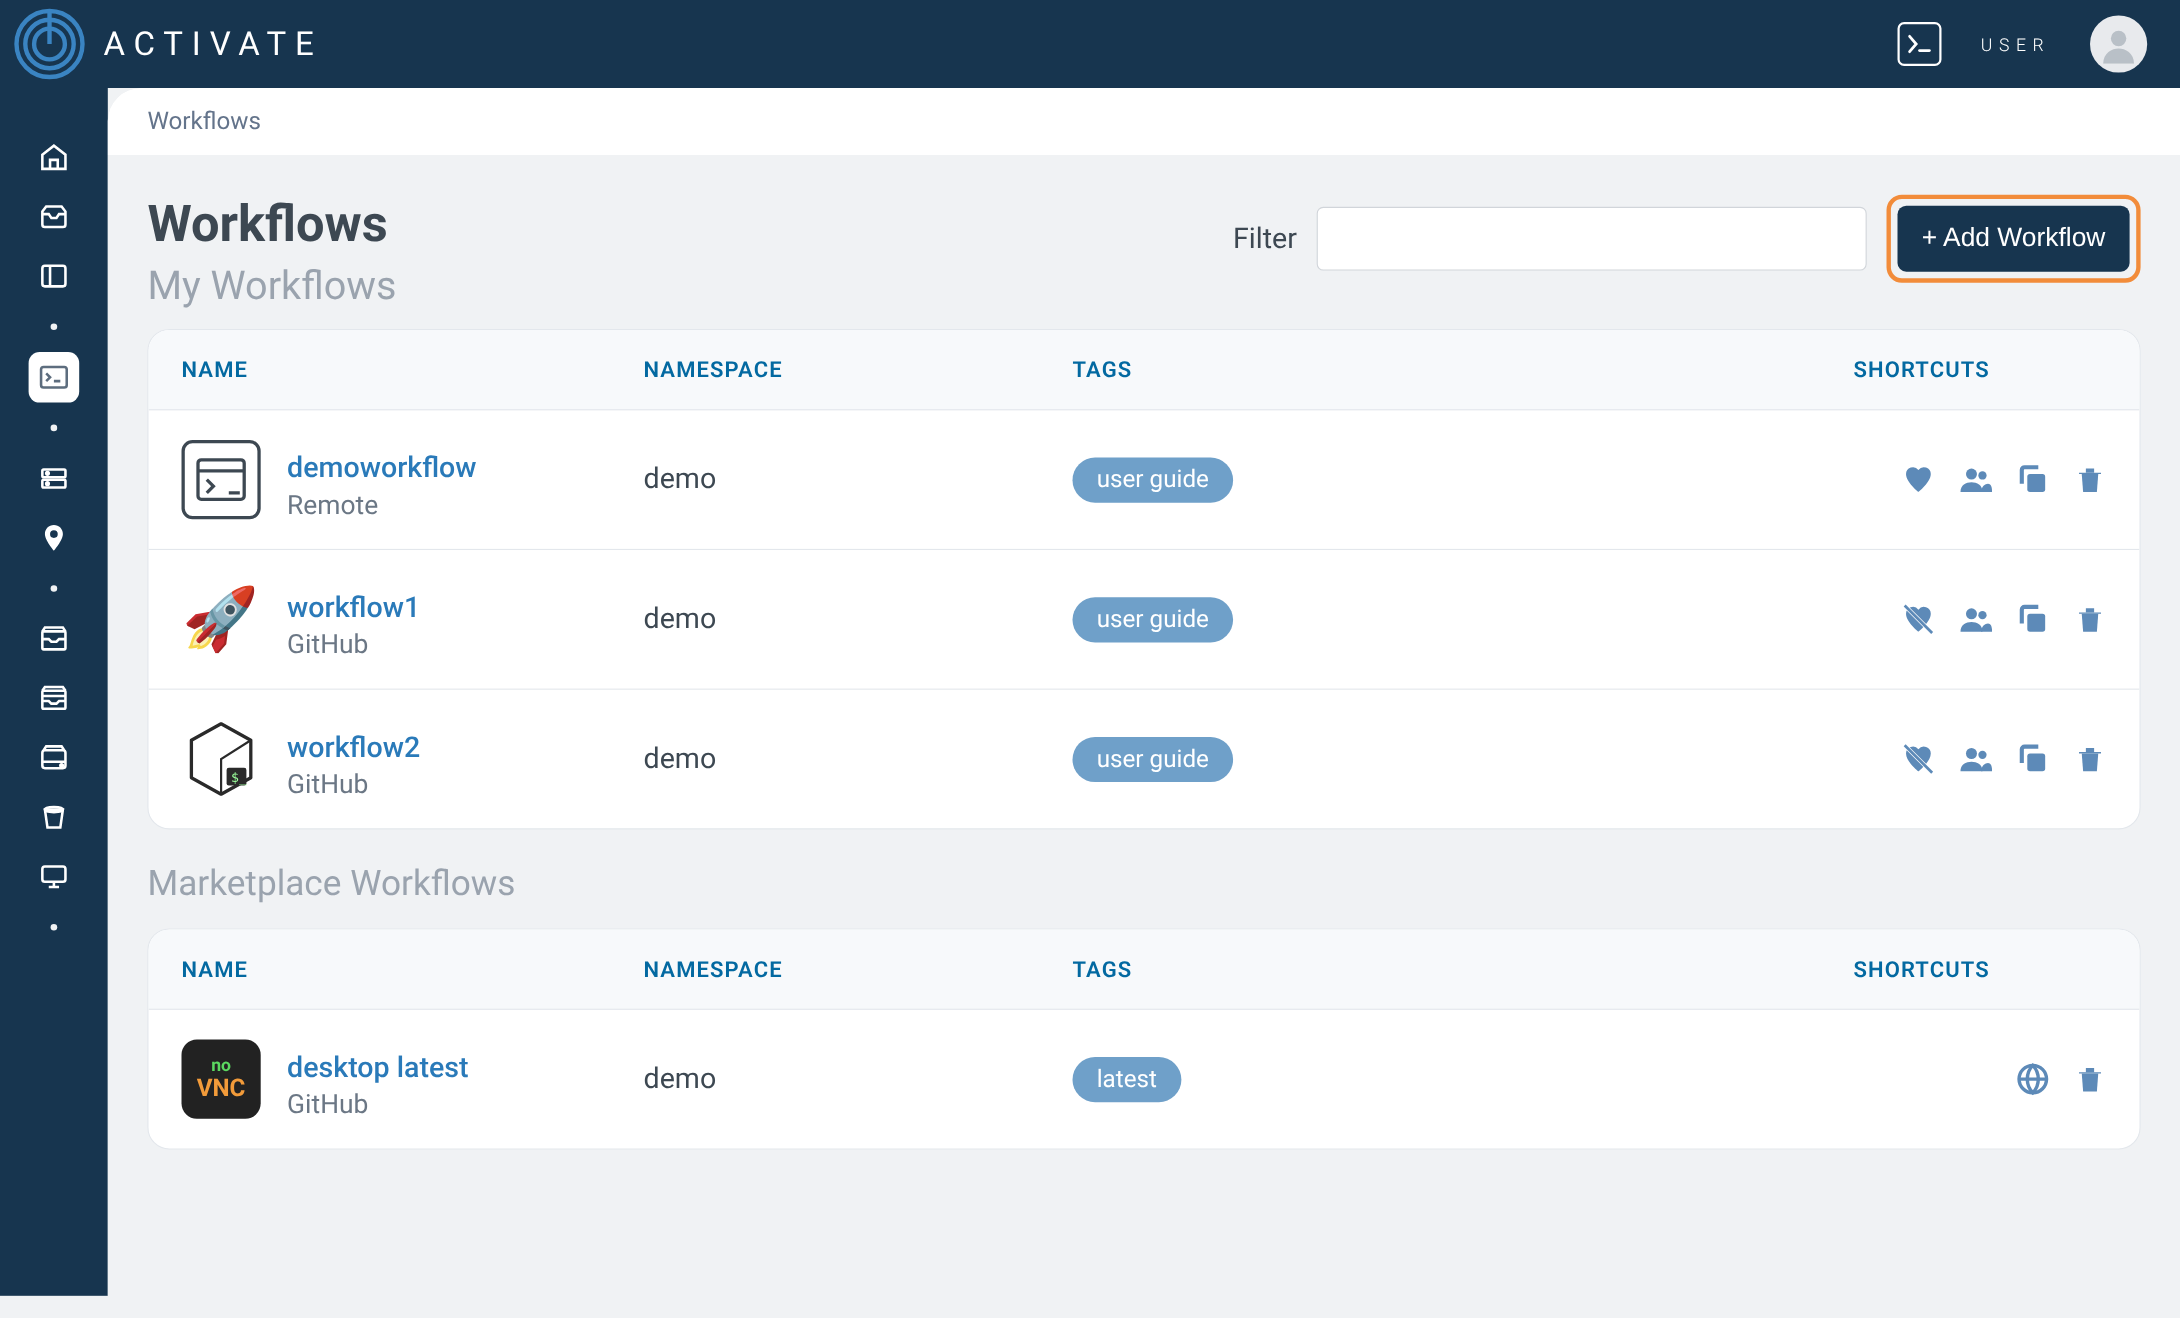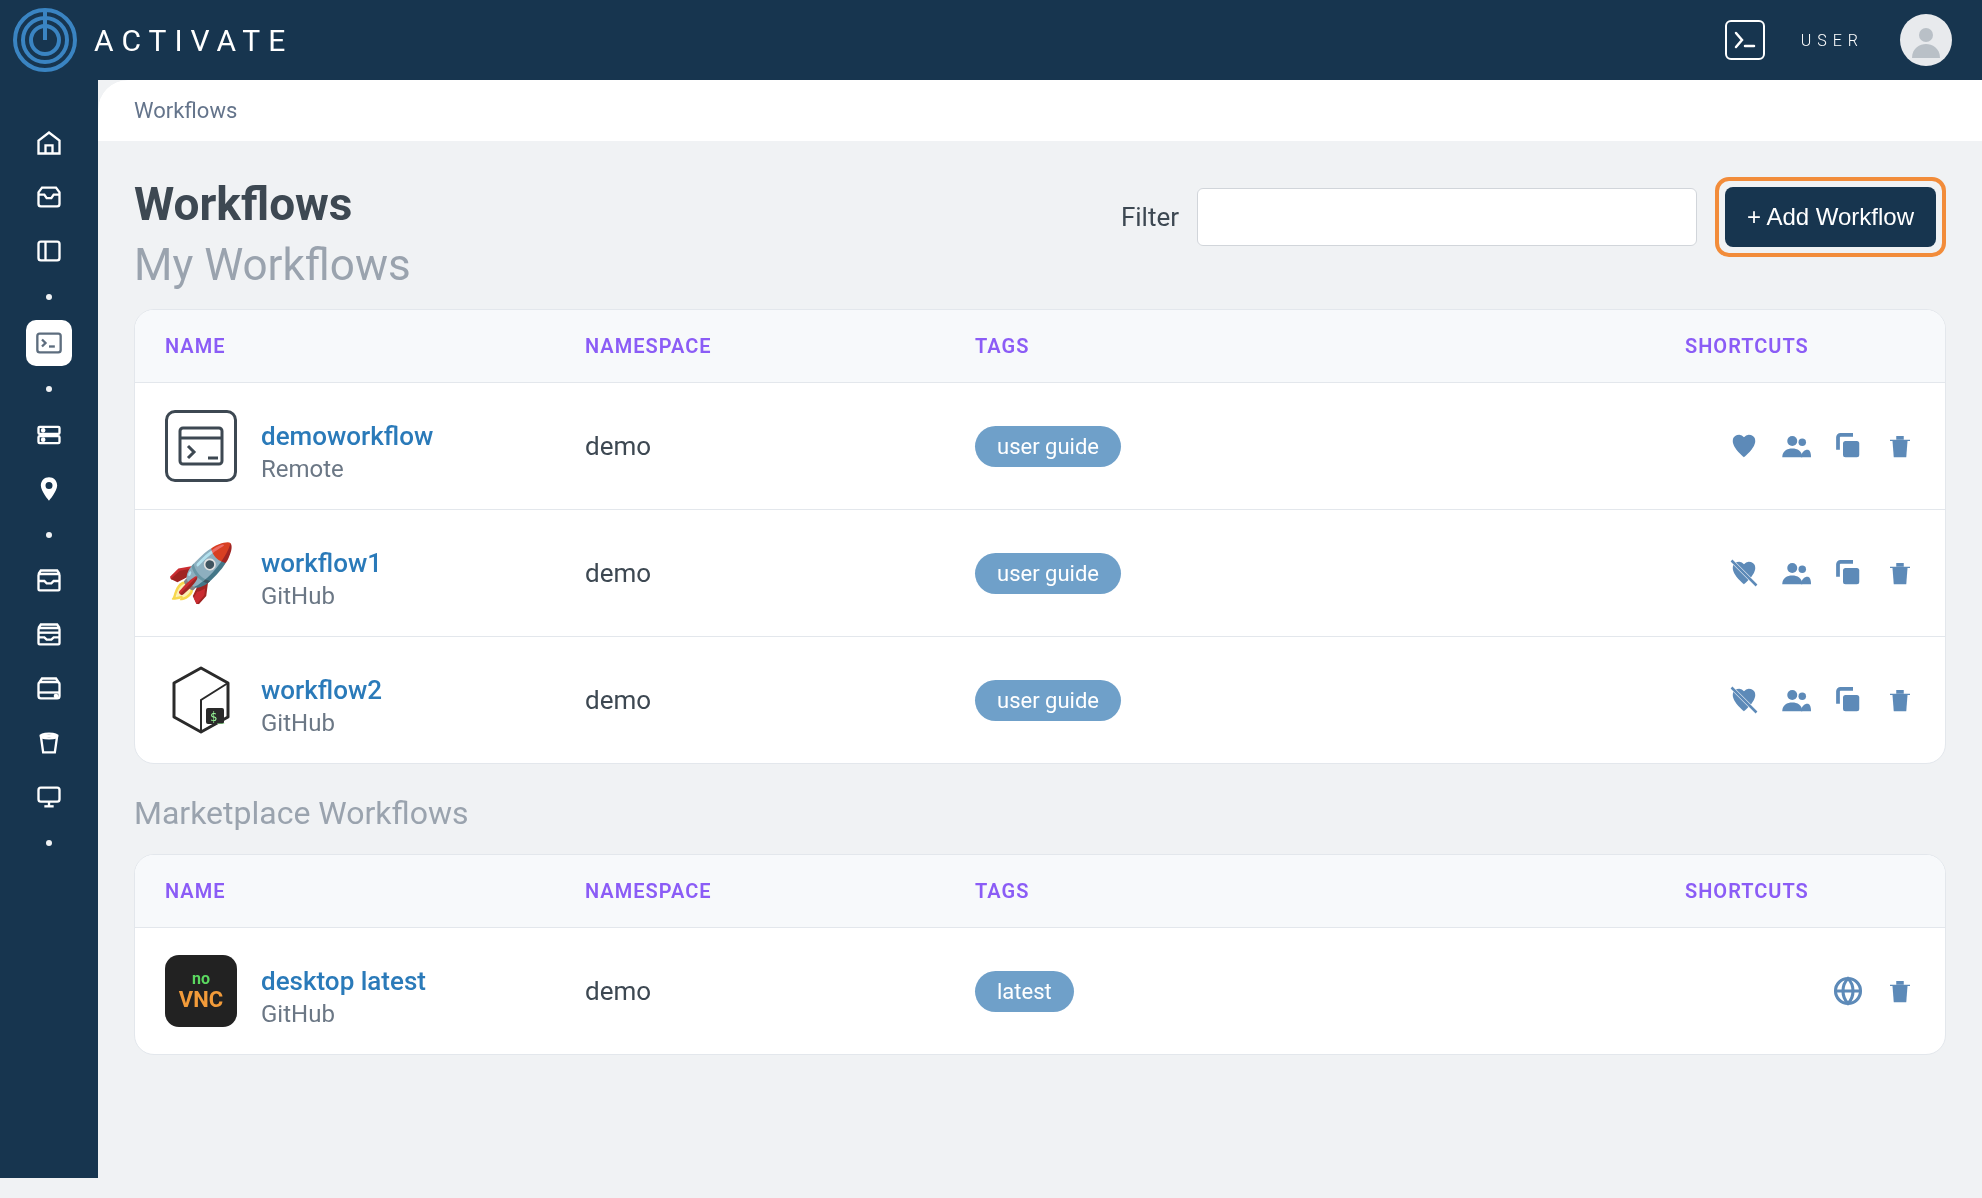--- a/index.html
+++ b/index.html
@@ -25,30 +25,30 @@
 .nav-dot { width: 6px; height: 6px; border-radius: 50%; background: #f0f2f4; margin: 12px 0; }
 
 
 .main { flex: 1; background: #f0f2f4; border-top-left-radius: 30px; overflow: auto; }
 .breadcrumb { background: #fff; padding: 18px 36px; border-top-left-radius: 30px; }
 .breadcrumb-text { color: #64748b; font-size: 22px; }
 .content { padding: 36px 36px; }
 
 .page-head { display: flex; align-items: flex-start; justify-content: space-between; margin-bottom: 18px; }
 .page-title { font-size: 46px; font-weight: 700; color: #3d4852; }
-.page-subtitle { font-size: 44px; color: #9aa3ae; margin-top: 8px; font-weight: 400;}
+.page-subtitle { font-size: 36px; color: #9aa3ae; margin-top: 8px; font-weight: 400;}
 .head-right { display: flex; align-items: center; gap: 18px; }
 .filter-label { font-size: 26px; color: #3d4852; }
 .filter-input { width: 500px; height: 58px; border: 1px solid #d1d5da; border-radius: 6px; padding: 0 16px; font-size: 20px; }
 .add-btn-wrap { border: 4px solid #f28c3a; border-radius: 14px; padding: 6px; }
 .add-btn { background: #17354f; color: #fff; border: none; border-radius: 8px; padding: 16px 22px; font-size: 24px; cursor: pointer; }
 
 
 .card { background: #fff; border-radius: 20px; border: 1px solid #e3e7ec; overflow: hidden; margin-bottom: 30px; }
-.thead { display: flex; padding: 24px 30px; background: #f7f9fb; border-bottom: 1px solid #e3e7ec; color: #8b5cf6; font-size: 20px; letter-spacing: 1px; font-weight: 600; }
+.thead { display: flex; padding: 24px 30px; background: #f7f9fb; border-bottom: 1px solid #e3e7ec; color: #0369a1; font-size: 20px; letter-spacing: 1px; font-weight: 600; }
 .col-name { flex: 0 0 420px; }
 .col-ns { flex: 0 0 390px; }
 .col-tags { flex: 1; }
 .col-sc { flex: 0 0 230px; text-align: left; }
 
 .row { display: flex; align-items: center; padding: 26px 30px; border-bottom: 1px solid #e3e7ec; }
 .row:last-child { border-bottom: none; }
 .row-name { flex: 0 0 420px; display: flex; align-items: center; gap: 24px; }
 .wf-icon { width: 72px; height: 72px; border-radius: 12px; display: flex; align-items: center; justify-content: center; font-size: 40px; }
 .wf-icon.browser { border: 3px solid #3d4852; color: #3d4852; border-radius: 10px; }

